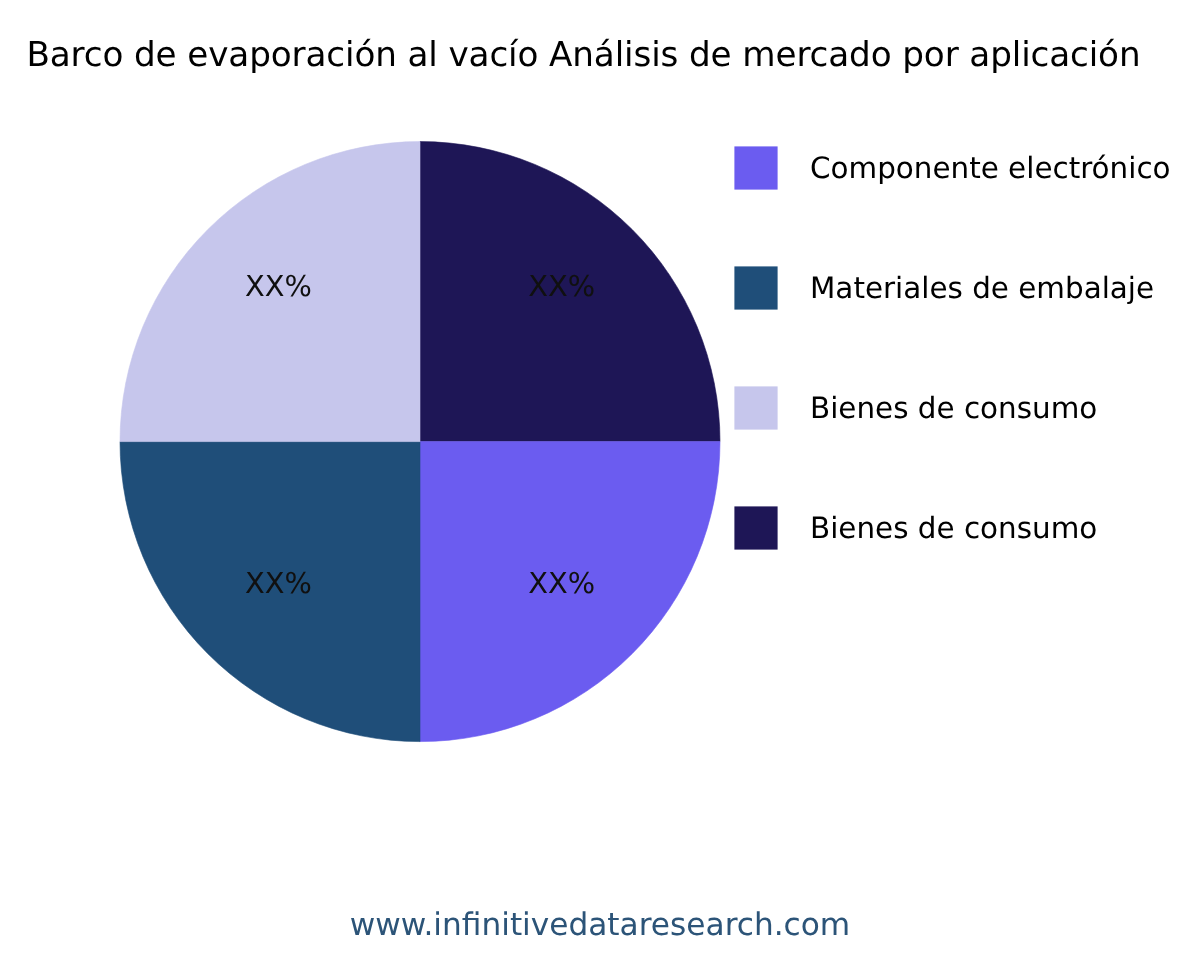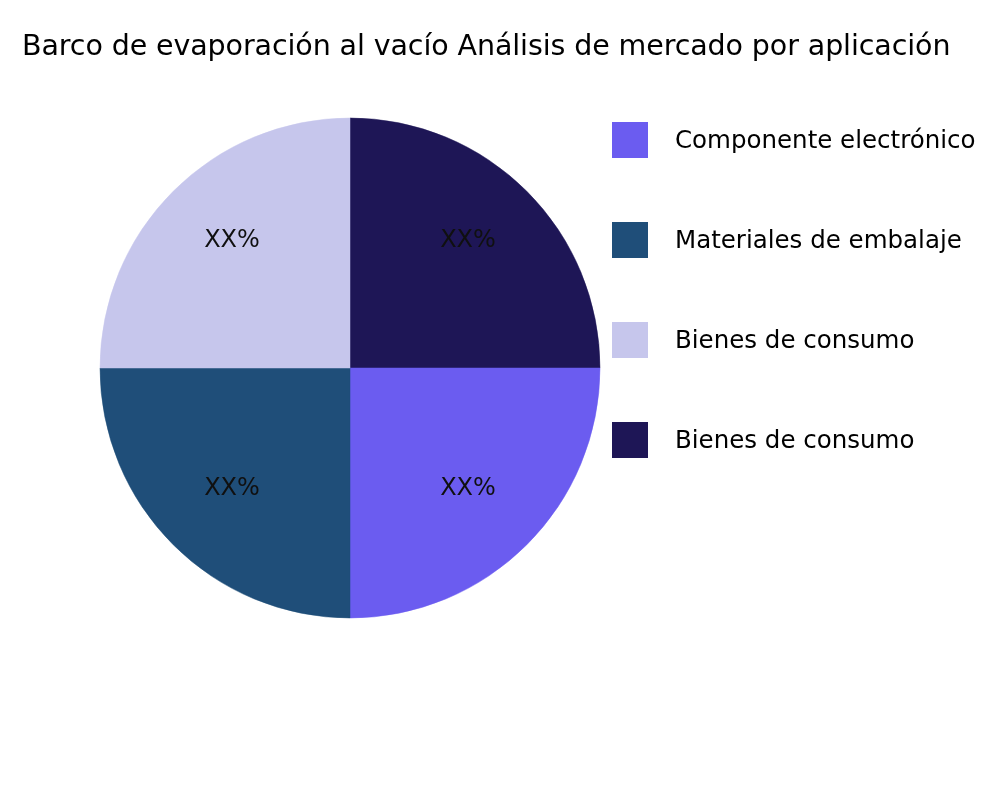--- a/index.html
+++ b/index.html
@@ -147,14 +147,15 @@
       <span class="legend-label">Bienes de consumo</span>
     </div>
 
     <div class="legend-row">
       <span class="legend-swatch" style="background:#1E1656;"></span>
       <span class="legend-label">Bienes de consumo</span>
     </div>
 
   </div>
 
+  <div id="footer-url">www.infinitivedataresearch.com</div>
 
 </div>
 
 </body></html>

